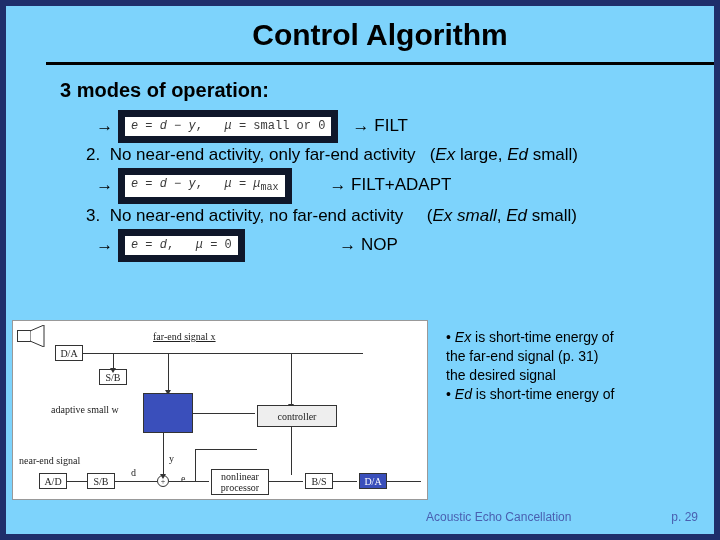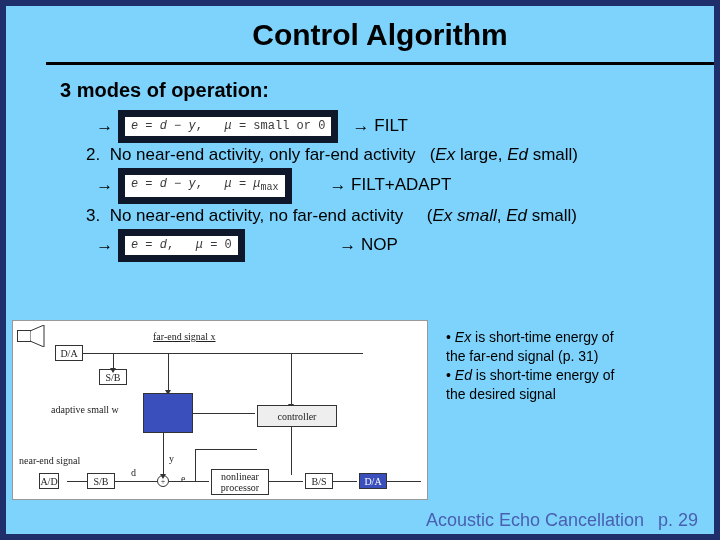--- a/index.html
+++ b/index.html
@@ -91,21 +91,21 @@
     font-size: 14px;
     color: #000;
     line-height: 1.35;
   }
   .bullets .b { display:block; text-indent:-10px; padding-left:10px; }
   .footer {
     position: absolute;
     bottom: 4px;
     left: 0; right: 0;
     height: 20px;
-    font-size: 18px;
+    font-size: 12px;
   }
   .footer-mid {
     position: absolute;
     left: 420px;
     color: #495fb0;
   }
   .footer-right {
     position: absolute;
     right: 16px;
     color: #495fb0;
@@ -178,21 +178,21 @@
         <div class="line arrowD" style="left:155px; top:32px; width:1px; height:38px;"></div>
         <div class="line arrowD" style="left:278px; top:32px; width:1px; height:52px;"></div>
 
         <div class="dblock filterbox" style="left:130px; top:72px; width:50px; height:40px;"></div>
         <div style="position:absolute; left:38px; top:83px;">adaptive small w</div>
         <div class="line" style="left:180px; top:92px; width:62px; height:1px;"></div>
 
         <div class="dblock controllerbox" style="left:244px; top:84px; width:80px; height:22px; line-height:21px;">controller</div>
 
         <div style="position:absolute; left:6px; top:134px;">near-end signal</div>
-        <div class="dblock" style="left:26px; top:152px; width:20px; height:16px; line-height:15px;">A/D</div>
+        <div class="dblock" style="left:26px; top:152px; width:28px; height:16px; line-height:15px;">A/D</div>
         <div class="dblock" style="left:74px; top:152px; width:28px; height:16px; line-height:15px;">S/B</div>
         <div style="position:absolute; left:118px; top:146px;">d</div>
         <div class="sum" style="left:144px; top:154px;">+</div>
         <div class="line arrowD" style="left:150px; top:112px; width:1px; height:42px;"></div>
         <div style="position:absolute; left:156px; top:132px;">y</div>
         <div style="position:absolute; left:168px; top:152px;">e</div>
         <div class="line" style="left:54px; top:160px; width:20px; height:1px;"></div>
         <div class="line" style="left:102px; top:160px; width:42px; height:1px;"></div>
         <div class="line" style="left:156px; top:160px; width:40px; height:1px;"></div>
         <div class="dblock" style="left:198px; top:148px; width:58px; height:26px; font-size:10px; line-height:11px; padding-top:1px;">nonlinear processor</div>
@@ -202,22 +202,22 @@
         <div class="dblock filterbox" style="left:346px; top:152px; width:28px; height:16px; line-height:15px;">D/A</div>
         <div class="line" style="left:374px; top:160px; width:34px; height:1px;"></div>
         <div class="line" style="left:278px; top:106px; width:1px; height:48px;"></div>
         <div class="line" style="left:182px; top:128px; width:1px; height:32px;"></div>
         <div class="line" style="left:182px; top:128px; width:62px; height:1px;"></div>
       </div>
 
       <div class="bullets">
         <span class="b">• <span class="italic">Ex</span> is short-time energy of</span>
         <span class="b"> the far-end signal (p. 31)</span>
+        <span class="b"> the desired signal</span>
         <span class="b">• <span class="italic">Ed</span> is short-time energy of</span>
-        <span class="b"> the desired signal</span>
       </div>
     </div>
 
     <div class="footer">
       <span class="footer-mid">Acoustic Echo Cancellation</span>
       <span class="footer-right">p. 29</span>
     </div>
 
   </div>
 </div>

